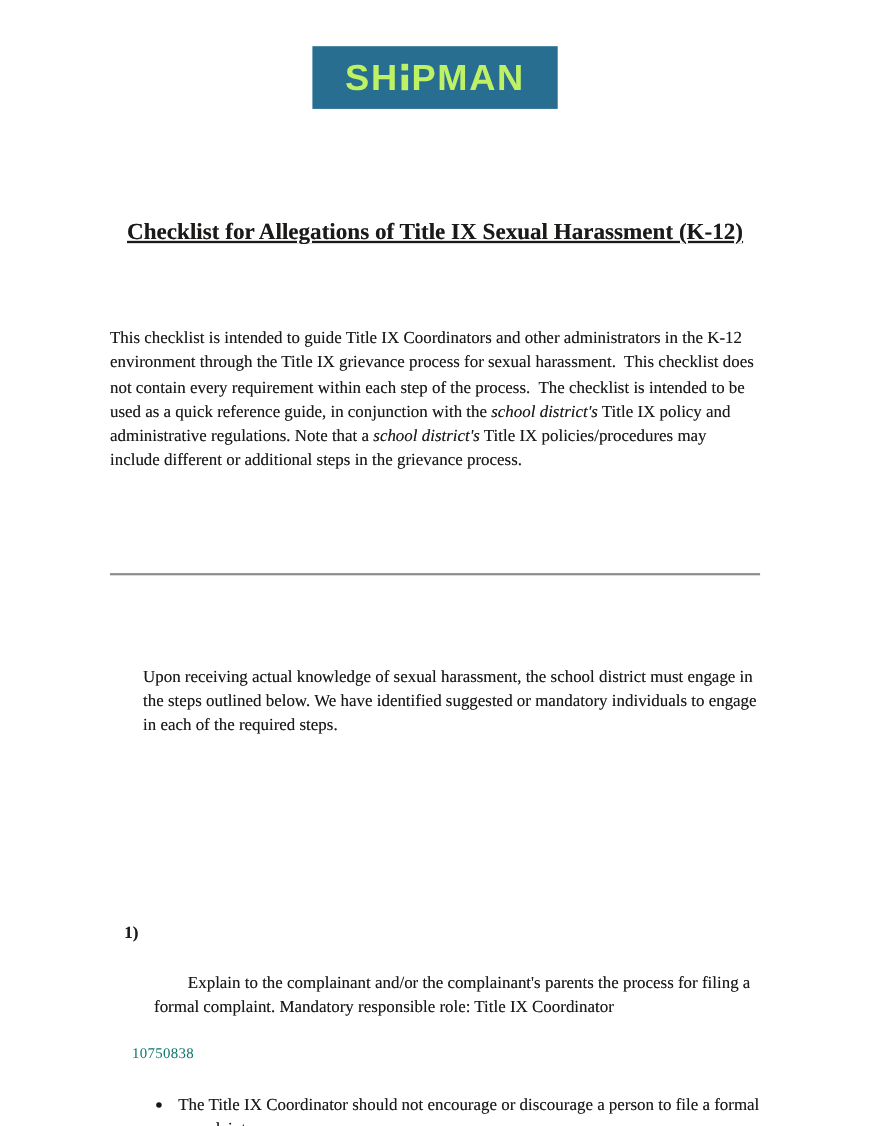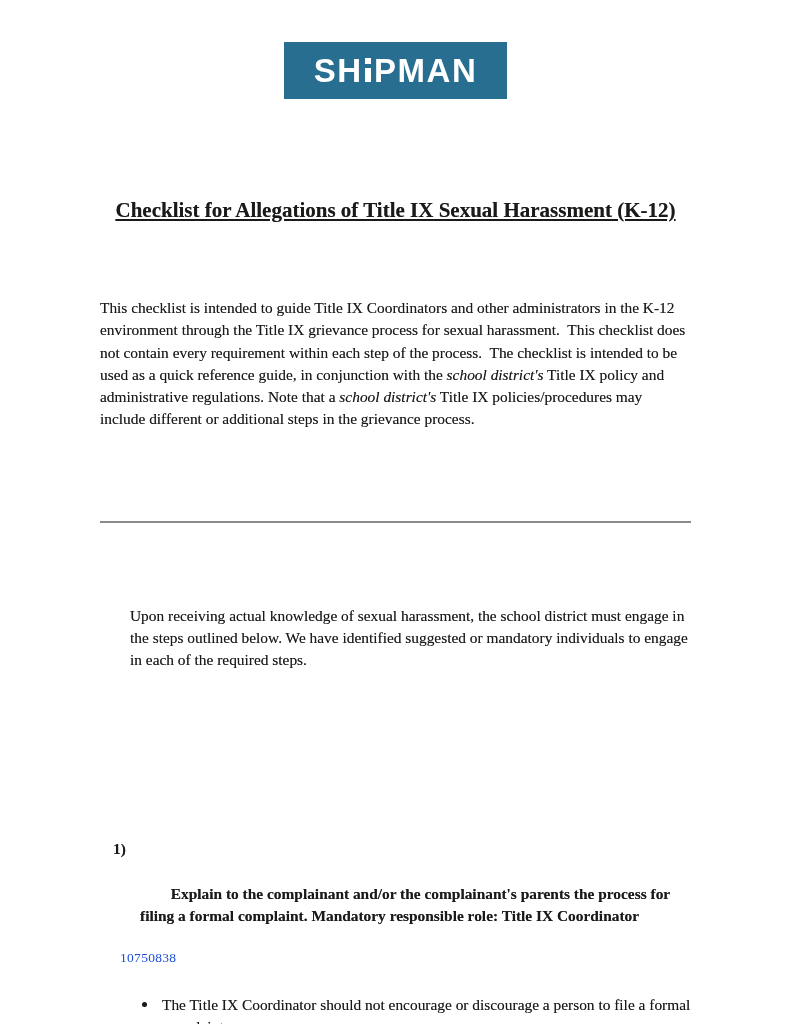--- a/index.html
+++ b/index.html
@@ -22,21 +22,21 @@
     background: #276E91;
     display: flex;
     align-items: center;
     justify-content: center;
   }
   .logo-text {
     font-family: "Liberation Sans", sans-serif;
     font-weight: bold;
     font-size: 33px;
     letter-spacing: 1.5px;
-    color: #ffffff;
+    color: #bef264;
     line-height: 1;
     white-space: nowrap;
   }
   .logo-i {
     display: inline-block;
     position: relative;
     width: 6.5px;
     height: 24px;
     margin: 0 3px 0 2px;
   }
@@ -78,41 +78,41 @@
   .divider {
     border: none;
     border-top: 2px solid #8c8c8c;
     margin: 24px 0 0 0;
   }
 
   
   .steps { margin-top: 12px; }
   .step { position: relative; padding-left: 40px; margin-top: 22px; }
   .step-num { position: absolute; left: 13px; top: 0; font-weight: bold; }
-  .step-heading { font-weight: bold; }
+  .step-heading { font-weight: normal; }
   .bullets { list-style: none; margin: 0; padding: 0; }
   .bullets li { position: relative; padding-left: 22px; }
   .bullets li::before {
     content: "";
     position: absolute;
     left: 2px; top: 8.5px;
     width: 5px; height: 5px;
     border-radius: 50%;
     background: #161616;
   }
 
   .seg-italic { font-style: italic; }
 
   .footer-num {
     position: absolute;
     left: 120px;
     top: 950px;
     font-size: 13.5px;
     letter-spacing: 0.3px;
-    color: #1d4ed8;
+    color: #0f766e;
   }
 </style>
 </head>
 <body>
 
 <div class="page">
 
   <div class="logo-box" style="background: rgb(39, 110, 145); color: rgb(255, 255, 255);">
     <span class="logo-text"><span>SH</span><span class="logo-i"></span><span>PMAN</span></span>
   </div>

